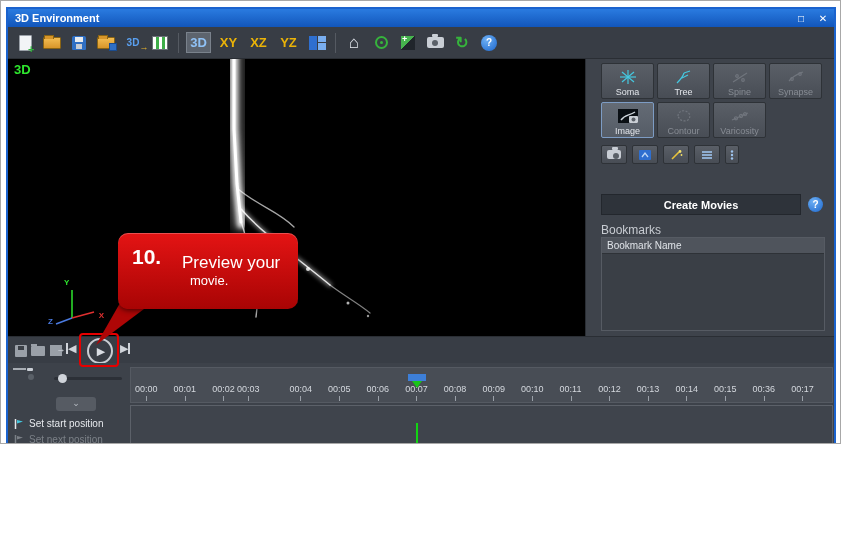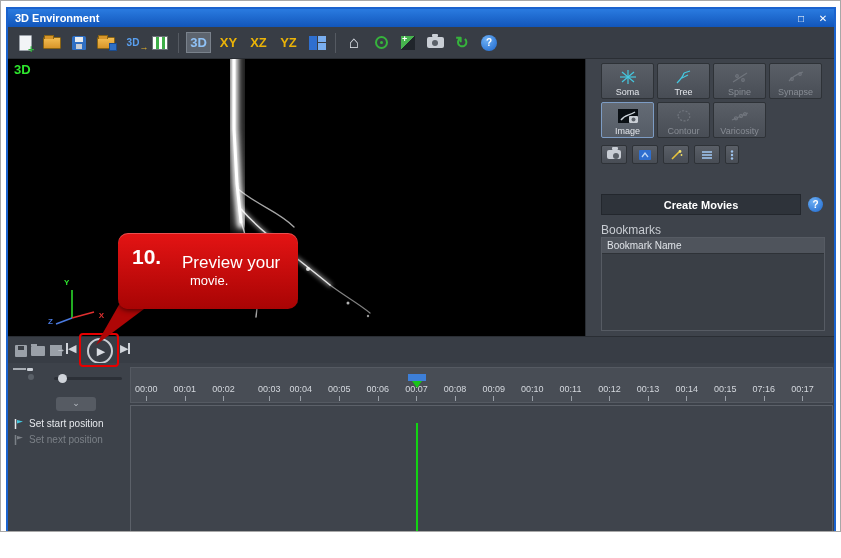--- a/index.html
+++ b/index.html
@@ -1,17 +1,17 @@
 <!DOCTYPE html>
 <html><head>
 <meta charset="utf-8">
 <style>
   * { margin:0; padding:0; box-sizing:border-box; }
   html,body { width:841px; height:558px; background:#fff; font-family:"Liberation Sans", sans-serif; }
-  .page { position:relative; width:841px; height:532px; background:#fff; border:1px solid #a8a8a8; overflow:hidden; }
+  .page { position:relative; width:841px; height:444px; background:#fff; border:1px solid #a8a8a8; overflow:hidden; }
   .window { position:absolute; left:5px; top:6px; width:830px; height:546px; border:2px solid #1b63ce; background:#383d45; }
   
   .titlebar { position:absolute; left:0; top:0; right:0; height:18px; background:linear-gradient(#2a7be0,#1256bb); display:flex; align-items:center; }
   .titlebar .title { color:#fff; font-size:11px; font-weight:bold; padding-left:7px; }
   .win-controls { position:absolute; right:4px; top:0; height:18px; display:flex; align-items:center; gap:8px; }
   .win-btn { color:#fff; font-size:10px; width:14px; text-align:center; cursor:default; }
   .content { position:absolute; left:0; top:18px; right:0; bottom:0; background:#383d45; }
   
   .toolbar { position:absolute; left:0; top:0; width:826px; height:32px; background:#383d45; border-bottom:1px solid #2a2e34; display:flex; align-items:center; gap:5px; padding-left:6px; }
   .tb-icon { width:22px; height:22px; display:flex; align-items:center; justify-content:center; position:relative; }
@@ -405,34 +405,34 @@
               <line x1="1.5" y1="0" x2="1.5" y2="10" stroke="#7b8087" stroke-width="1.5"></line>
               <path d="M3,1 L9,2.5 L3,4.5 Z" fill="#7b8087"></path>
             </svg>
         <span>Set next position</span>
       </div>
 
       <div class="ruler">
         <span class="tick" style="left:4px">00:00</span>
         <span class="tick" style="left:42.6px">00:01</span>
         <span class="tick" style="left:81.2px">00:02</span>
-        <span class="tick" style="left:127px">00:03</span>
+        <span class="tick" style="left:106px">00:03</span>
         <span class="tick" style="left:158.4px">00:04</span>
         <span class="tick" style="left:197px">00:05</span>
         <span class="tick" style="left:235.6px">00:06</span>
         <span class="tick" style="left:274.2px">00:07</span>
         <span class="tick" style="left:312.8px">00:08</span>
         <span class="tick" style="left:351.4px">00:09</span>
         <span class="tick" style="left:390px">00:10</span>
         <span class="tick" style="left:428.6px">00:11</span>
         <span class="tick" style="left:467.2px">00:12</span>
         <span class="tick" style="left:505.8px">00:13</span>
         <span class="tick" style="left:544.4px">00:14</span>
         <span class="tick" style="left:583px">00:15</span>
-        <span class="tick" style="left:621.6px">07:16</span>
+        <span class="tick" style="left:621.6px">00:36</span>
         <span class="tick" style="left:660.2px">00:17</span>
         <div class="ph-bar"></div>
         <div class="ph-tri"></div>
       </div>
 
       <div class="trackbox">
         <div class="ph-line"></div>
       </div>
     </div>
 

